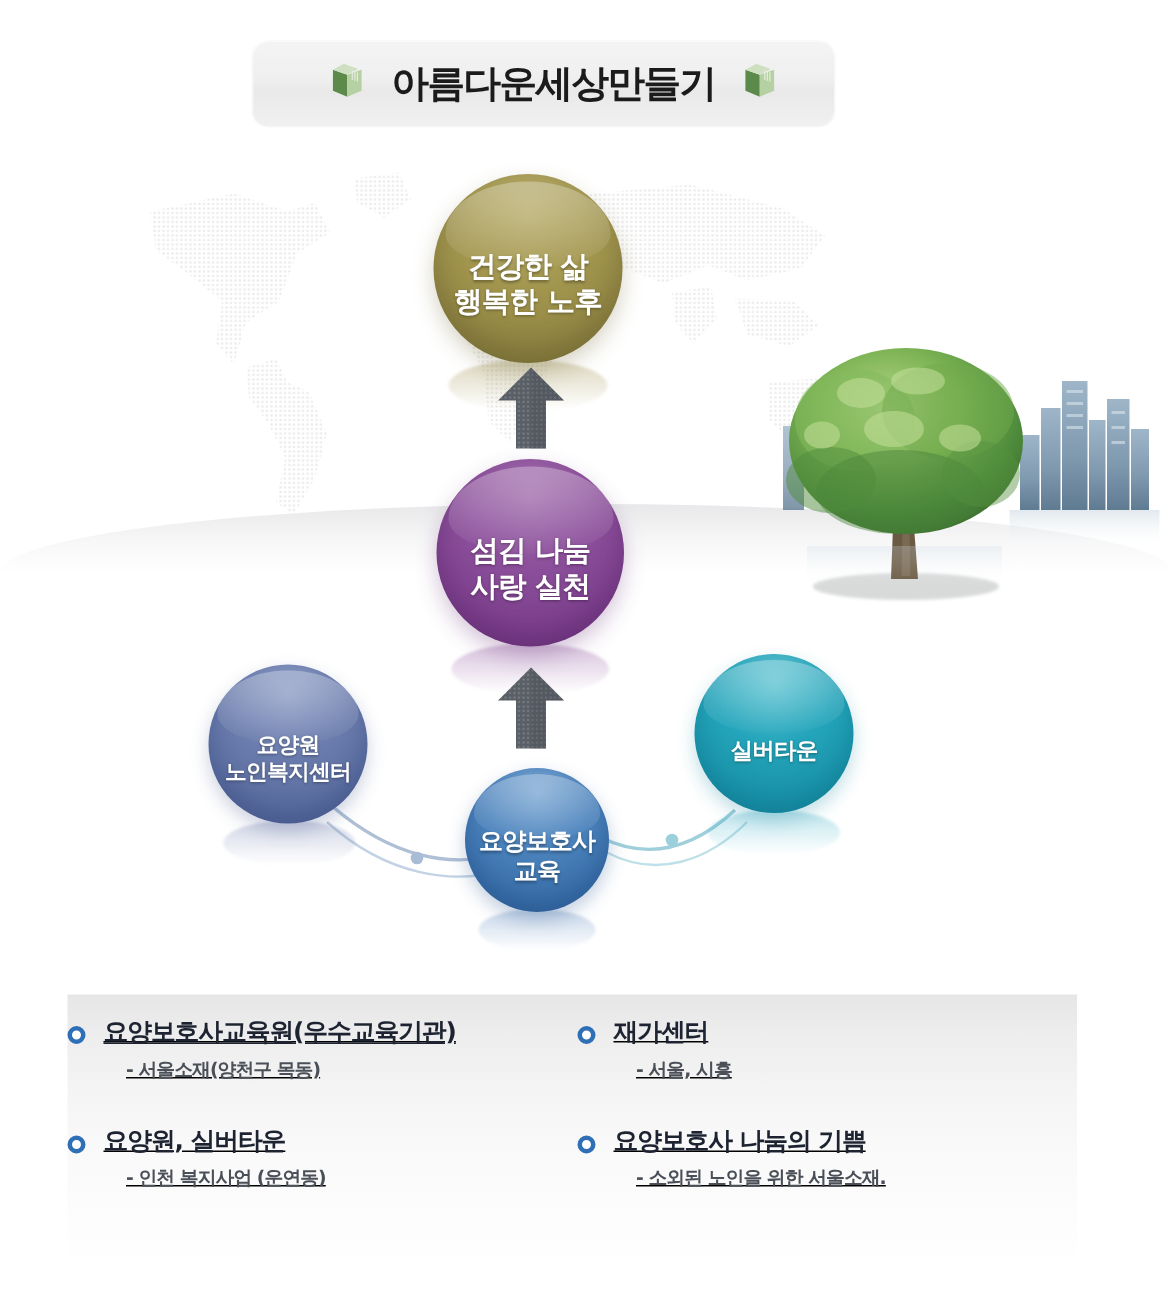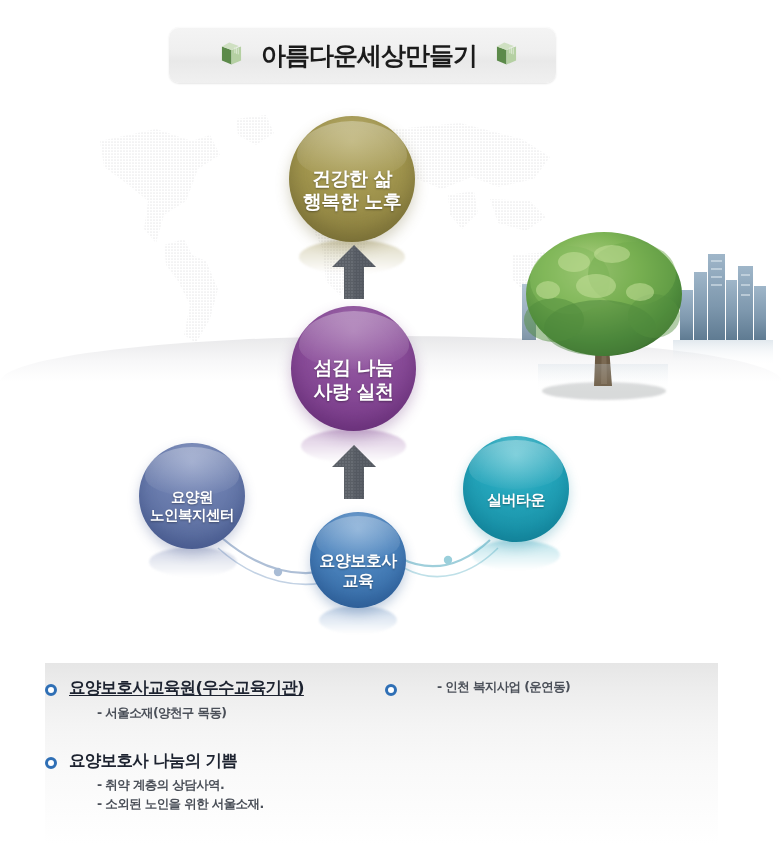--- a/index.html
+++ b/index.html
@@ -172,38 +172,38 @@
   .info-item{display:flex;align-items:flex-start;gap:12px;}
   .bullet{
     flex:0 0 auto;
     margin-top:6px;
     width:12px;height:12px;
     border-radius:50%;
     background:#ffffff;
     border:3.5px solid #2f6fb5;
     box-sizing:border-box;
   }
-  .info-body{min-width:0;}
+  .info-body{min-width:0;text-decoration:underline;}
   .info-title{
     font-size:16.5px;
     font-weight:700;
     color:#1d2330;
     letter-spacing:-.7px;
     line-height:1.2;
     margin:0 0 6px 0;
     white-space:nowrap;
   }
   .info-title.is-underlined{text-decoration:underline;text-underline-offset:2px;}
   .info-sub{
     font-size:12.5px;
     font-weight:700;
     color:#4a4f58;
     letter-spacing:-.6px;
     line-height:1.5;
-    margin:0 0 0 28px;
+    margin:0 0 0 15px;
     white-space:nowrap;
   }
 </style>
 </head>
 <body>
 
 <div id="stage">
 
   <div id="header-pill">
     <svg class="leaf-icon" viewBox="0 0 48 48">
@@ -370,32 +370,39 @@
   <div id="info-grid">
 
     <div class="info-item">
       <span class="bullet"></span>
       <div class="info-body">
         <p class="info-title is-underlined">요양보호사교육원(우수교육기관)</p>
         <p class="info-sub">- 서울소재(양천구 목동)</p>
       </div>
     </div>
 
-
     <div class="info-item">
       <span class="bullet"></span>
       <div class="info-body">
+        <p class="info-title">재가센터</p>
+        <p class="info-sub">- 서울, 시흥</p>
+      </div>
+    </div>
+
+    <div class="info-item">
+      <span class="bullet"></span>
+      <div class="info-body">
+        <p class="info-title">요양원, 실버타운</p>
         <p class="info-sub">- 인천 복지사업 (운연동)</p>
       </div>
     </div>
 
     <div class="info-item">
       <span class="bullet"></span>
       <div class="info-body">
         <p class="info-title">요양보호사 나눔의 기쁨</p>
-        <p class="info-sub">- 취약 계층의 상담사역.</p>
         <p class="info-sub">- 소외된 노인을 위한 서울소재.</p>
       </div>
     </div>
 
   </div>
 
 </div>
 
 </body></html>

